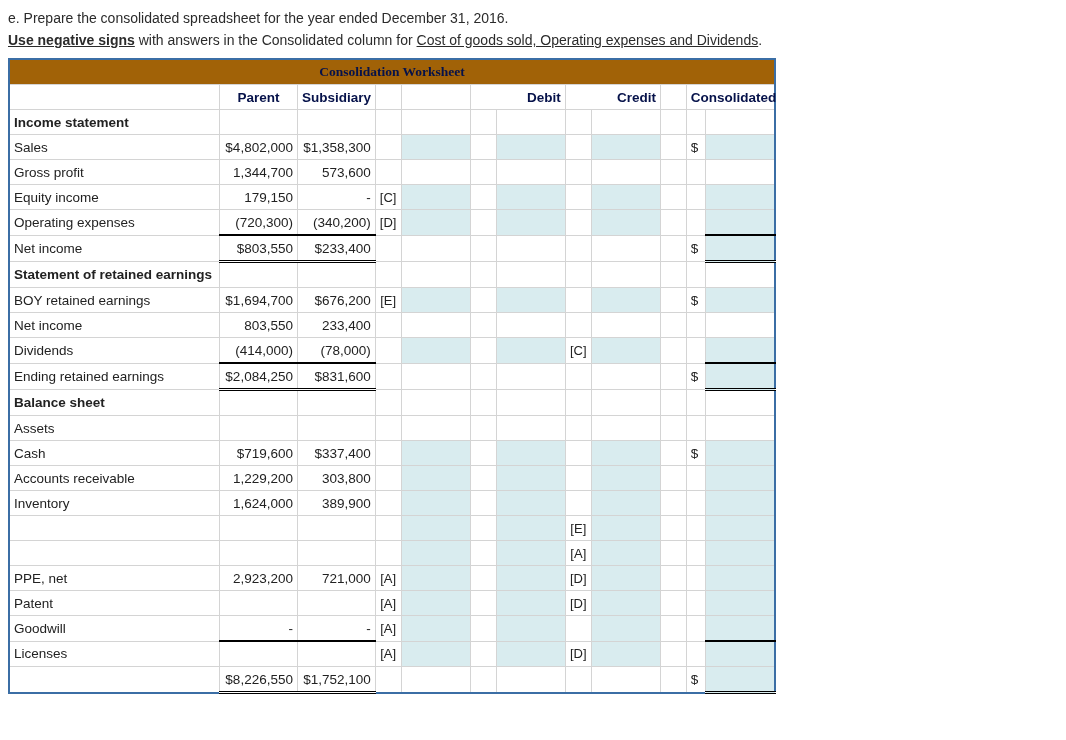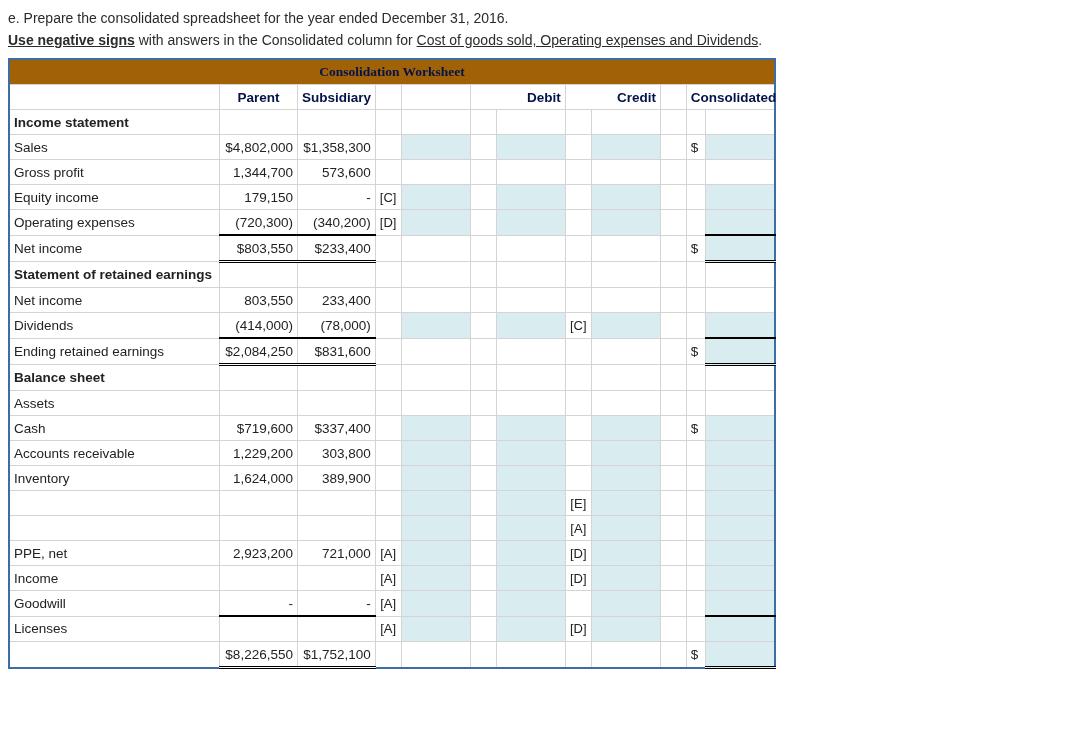--- a/index.html
+++ b/index.html
@@ -156,20 +156,34 @@
         <td></td>
         <td></td>
         <td></td>
         <td></td>
         <td></td>
         <td></td>
         <td></td>
         <td></td>
       </tr>
 
+<tr>
+        <td class="lbl">BOY retained earnings</td>
+        <td class="num">$1,694,700</td>
+        <td class="num">$676,200</td>
+        <td class="let">[E]</td>
+        <td class="inp"></td>
+        <td class="let"></td>
+        <td class="inp"></td>
+        <td class="let"></td>
+        <td class="inp"></td>
+        <td class="let"></td>
+        <td><span>$</span></td>
+        <td class="inp"></td>
+      </tr>
 
 <tr>
         <td class="lbl">Net income</td>
         <td class="num">803,550</td>
         <td class="num">233,400</td>
         <td></td>
         <td></td>
         <td></td>
         <td></td>
         <td></td>
@@ -323,21 +337,21 @@
         <td class="let"></td>
         <td class="inp"></td>
         <td class="let">[D]</td>
         <td class="inp"></td>
         <td class="let"></td>
         <td></td>
         <td class="inp"></td>
       </tr>
 
 <tr>
-        <td class="lbl">Income</td>
+        <td class="lbl">Patent</td>
         <td class="num"></td>
         <td class="num"></td>
         <td class="let">[A]</td>
         <td class="inp"></td>
         <td class="let"></td>
         <td class="inp"></td>
         <td class="let">[D]</td>
         <td class="inp"></td>
         <td class="let"></td>
         <td></td>

